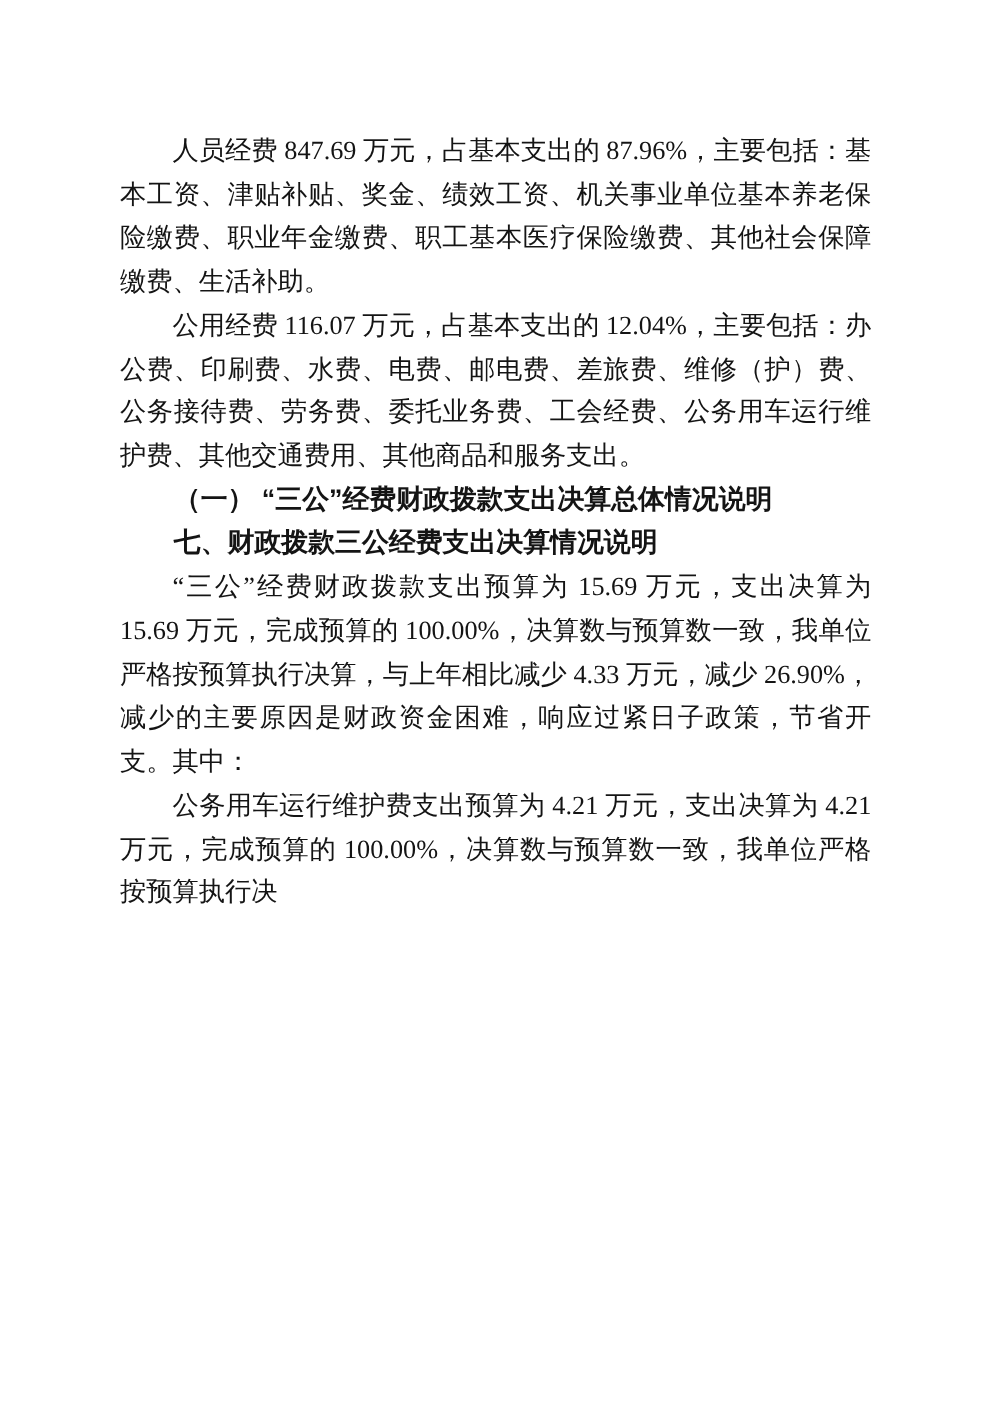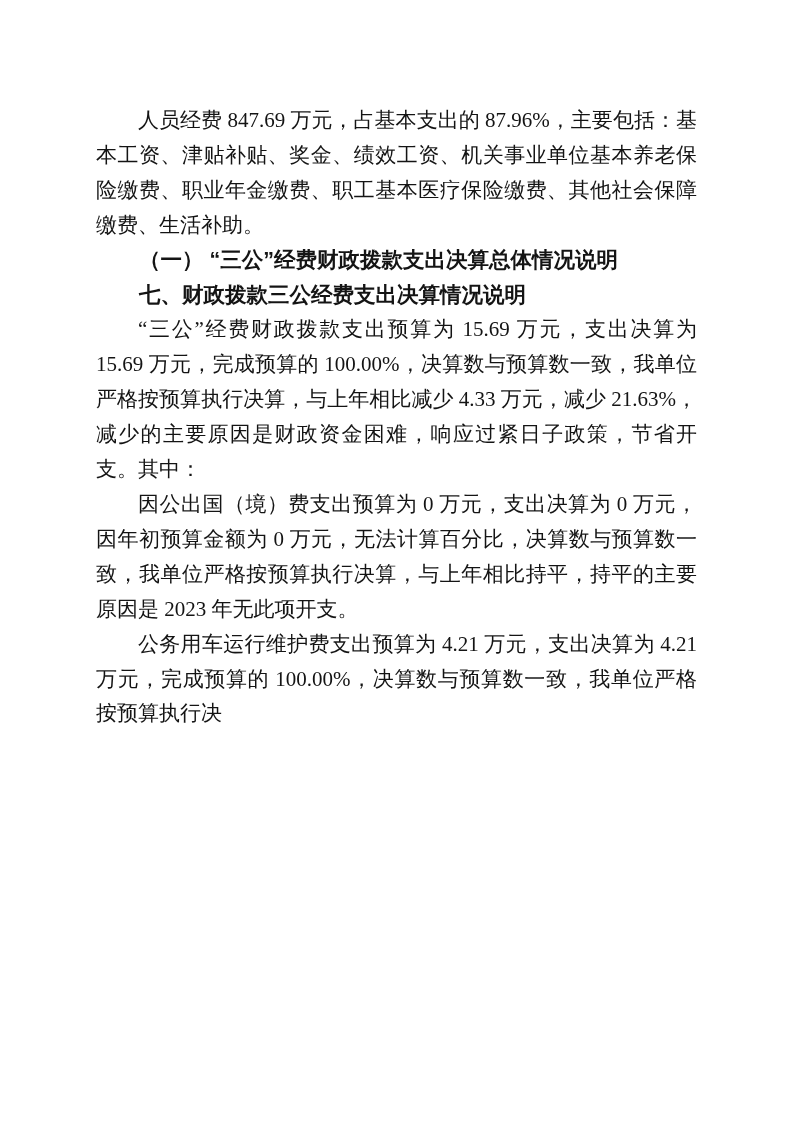--- a/index.html
+++ b/index.html
@@ -38,19 +38,19 @@
     line-height: 34.9px;
     text-align: left;
   }
 </style>
 </head>
 <body>
 
 <div class="page">
   <div class="text-area">
     <p class="body">人员经费 847.69 万元，占基本支出的 87.96%，主要包括：基本工资、津贴补贴、奖金、绩效工资、机关事业单位基本养老保险缴费、职业年金缴费、职工基本医疗保险缴费、其他社会保障缴费、生活补助。</p>
+    <p class="body">公用经费 116.07 万元，占基本支出的 12.04%，主要包括：办公费、印刷费、水费、电费、邮电费、差旅费、维修（护）费、公务接待费、劳务费、委托业务费、工会经费、公务用车运行维护费、其他交通费用、其他商品和服务支出。</p>
     <p class="heading">（一） “三公”经费财政拨款支出决算总体情况说明</p>
     <p class="heading">七、财政拨款三公经费支出决算情况说明</p>
-    <p class="body">“三公”经费财政拨款支出预算为 15.69 万元，支出决算为 15.69 万元，完成预算的 100.00%，决算数与预算数一致，我单位严格按预算执行决算，与上年相比减少 4.33 万元，减少 21.63%，减少的主要原因是财政资金困难，响应过紧日子政策，节省开支。其中：</p>
-    <p class="body">因公出国（境）费支出预算为 0 万元，支出决算为 0 万元，因年初预算金额为 0 万元，无法计算百分比，决算数与预算数一致，我单位严格按预算执行决算，与上年相比持平，持平的主要原因是 2023 年无此项开支。</p>
+    <p class="body">“三公”经费财政拨款支出预算为 15.69 万元，支出决算为 15.69 万元，完成预算的 100.00%，决算数与预算数一致，我单位严格按预算执行决算，与上年相比减少 4.33 万元，减少 26.90%，减少的主要原因是财政资金困难，响应过紧日子政策，节省开支。其中：</p>
     <p class="body">公务用车运行维护费支出预算为 4.21 万元，支出决算为 4.21 万元，完成预算的 100.00%，决算数与预算数一致，我单位严格按预算执行决</p>
   </div>
 </div>
 
 </body></html>

